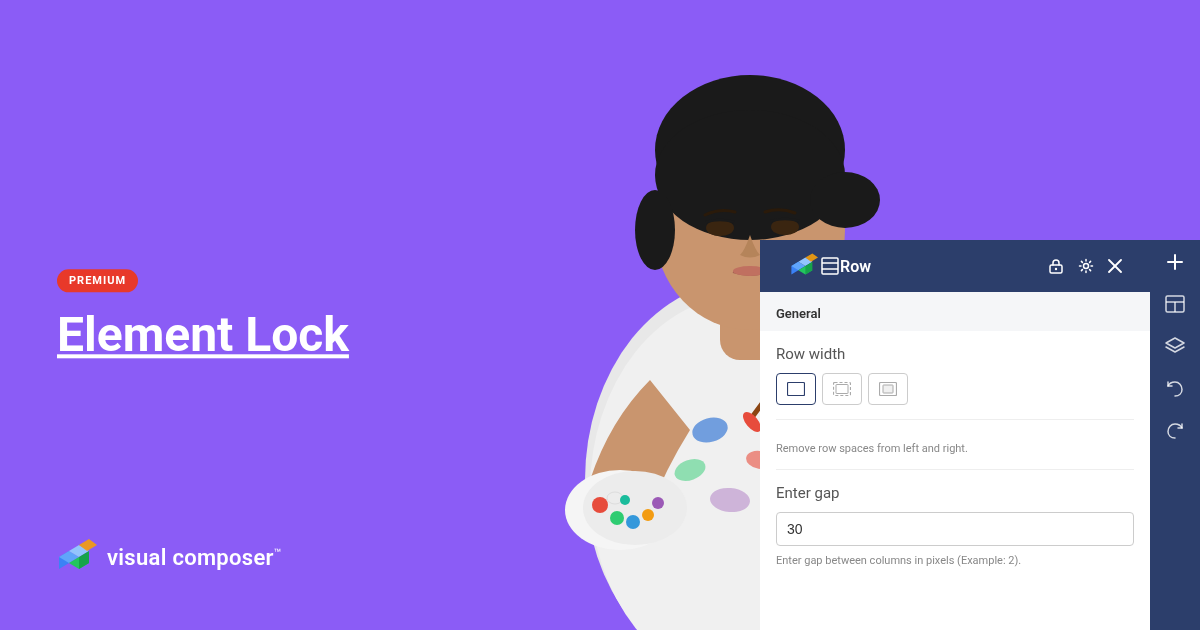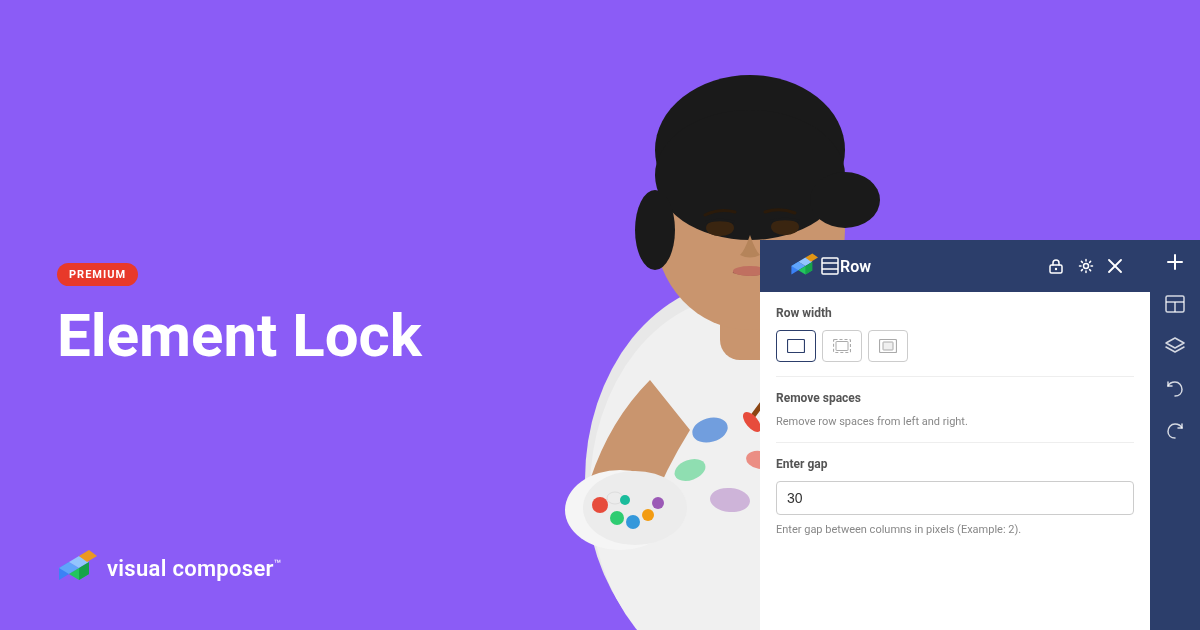--- a/index.html
+++ b/index.html
@@ -43,30 +43,31 @@
 
     .introducing-text {
       font-size: 68px;
       font-weight: 700;
       line-height: 1.05;
       color: white;
       margin-bottom: 0;
     }
 
     .element-lock-text {
-      font-size: 60px;
+      font-size: 48px;
       font-weight: 700;
       line-height: 1.05;
       color: white;
+      text-decoration: underline;
     }
 
     
     .brand-logo {
       position: absolute;
-      bottom: 44px;
+      bottom: 55px;
       left: 57px;
       display: flex;
       align-items: center;
       gap: 10px;
     }
 
     .logo-icon {
       display: flex;
       align-items: center;
     }
@@ -178,24 +179,24 @@
       background: white;
       flex: 1;
     }
 
     .field-group {
       padding: 14px 0;
       border-bottom: 1px solid #eee;
     }
 
     .field-label {
-      font-size: 12px;
+      font-size: 15px;
       color: #555;
       margin-bottom: 10px;
-      font-weight: 700;
+      font-weight: 400;
     }
 
     
     .row-width-options {
       display: flex;
       gap: 6px;
     }
 
     .row-width-btn {
       width: 40px;
@@ -418,20 +419,21 @@
 
         <div class="panel-header-action">
           <svg width="14" height="14" viewBox="0 0 14 14" fill="none" xmlns="http://www.w3.org/2000/svg">
             <line x1="1" y1="1" x2="13" y2="13" stroke="white" stroke-width="1.8" stroke-linecap="round"></line>
             <line x1="13" y1="1" x2="1" y2="13" stroke="white" stroke-width="1.8" stroke-linecap="round"></line>
           </svg>
         </div>
       </div>
     </div>
 
+    <div class="panel-section-header">General</div>
 
     <div class="panel-body">
 
       <div class="field-group">
         <div class="field-label">Row width</div>
         <div class="row-width-options">
 
           <div class="row-width-btn active">
             <svg viewBox="0 0 18 14" fill="none" xmlns="http://www.w3.org/2000/svg">
               <rect x="0.5" y="0.5" width="17" height="13" rx="1" stroke="#2C3E6B" stroke-width="1.2" fill="none"></rect>
@@ -448,21 +450,20 @@
           <div class="row-width-btn">
             <svg viewBox="0 0 18 14" fill="none" xmlns="http://www.w3.org/2000/svg">
               <rect x="0.5" y="0.5" width="17" height="13" rx="1" stroke="#aaa" stroke-width="1.2" fill="none"></rect>
               <rect x="4" y="3" width="10" height="8" rx="0.5" stroke="#aaa" stroke-width="1" fill="#f0f0f0"></rect>
             </svg>
           </div>
         </div>
       </div>
 
       <div class="field-group">
-        <div class="field-label">Remove spaces</div>
         <div class="field-hint">Remove row spaces from left and right.</div>
       </div>
 
       <div class="field-group" style="border-bottom:none;">
         <div class="field-label">Enter gap</div>
         <input class="text-input" type="text" value="30" style="">
         <div class="field-hint">Enter gap between columns in pixels (Example: 2).</div>
       </div>
 
     </div>

